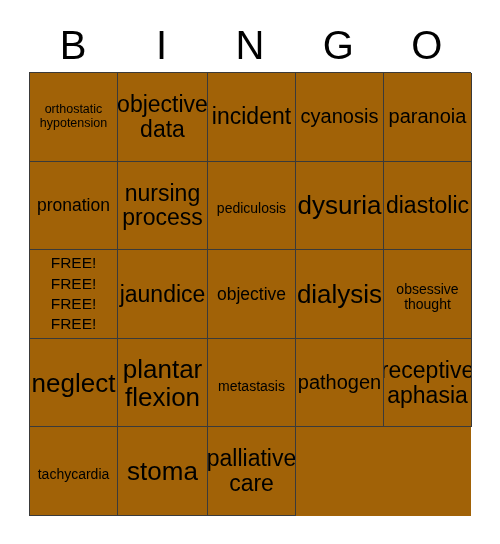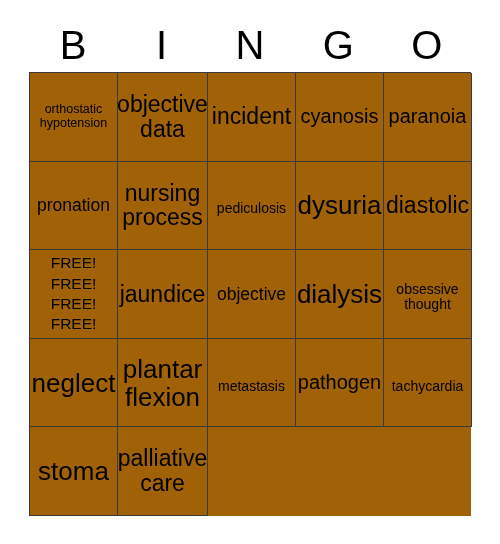--- a/index.html
+++ b/index.html
@@ -162,20 +162,24 @@
 flexion</span>
       </div>
     <div class="cell">
         <span class="cell-text fs-sm">metastasis</span>
       </div>
 
     <div class="cell">
         <span class="cell-text fs-lg">pathogen</span>
       </div>
     <div class="cell">
+        <span class="cell-text fs-xl">receptive
+aphasia</span>
+      </div>
+    <div class="cell">
         <span class="cell-text fs-sm">tachycardia</span>
       </div>
     <div class="cell">
         <span class="cell-text fs-xxl">stoma</span>
       </div>
     <div class="cell">
         <span class="cell-text fs-xl">palliative
 care</span>
       </div>
 

